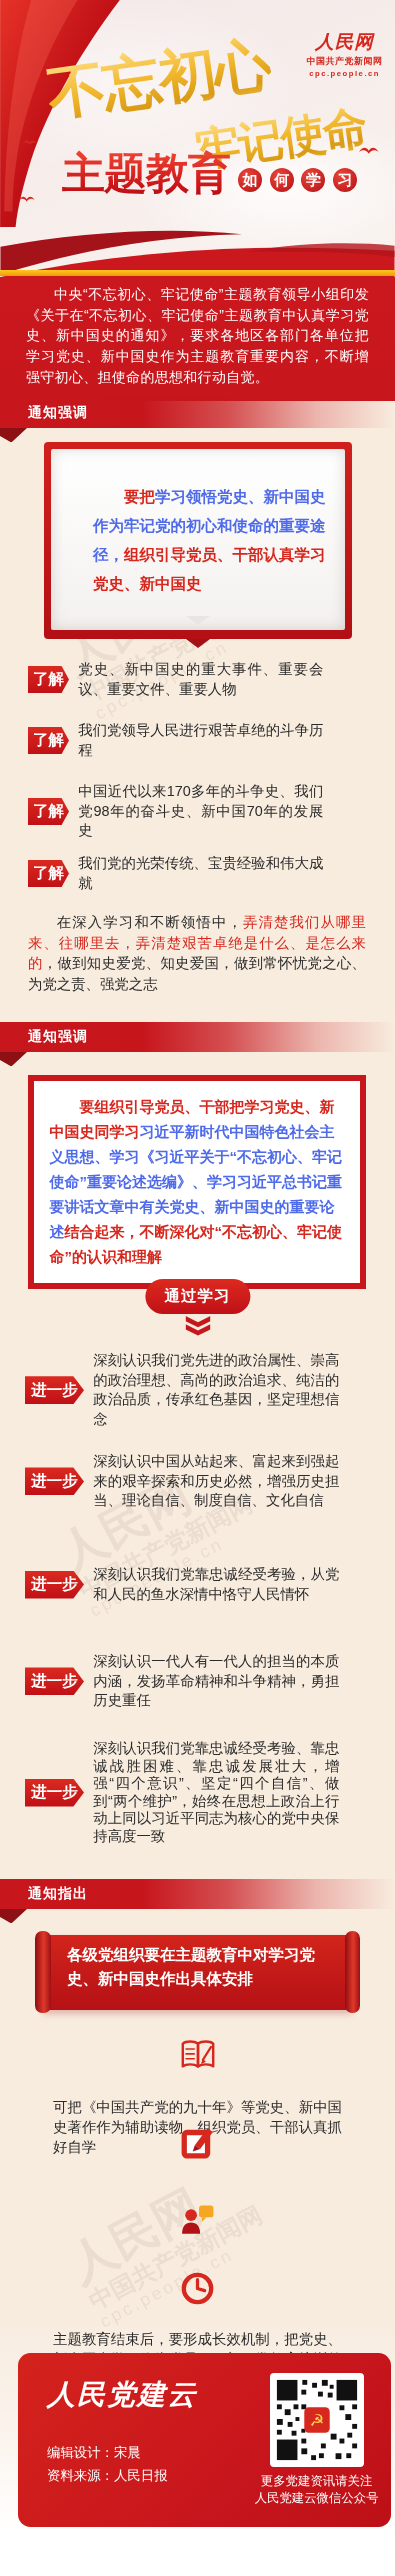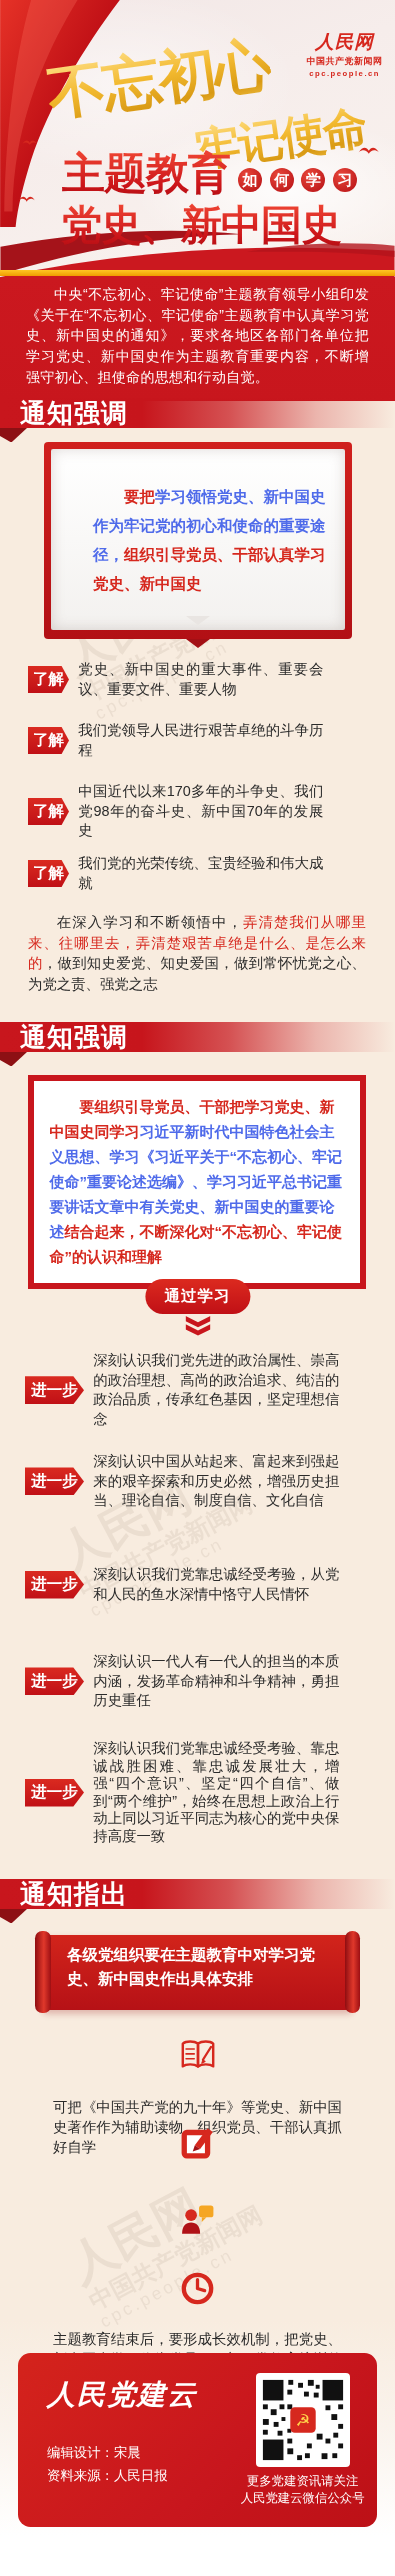--- a/index.html
+++ b/index.html
@@ -39,21 +39,21 @@
   .bird{z-index:3;}
   
   .gold-bar{left:0;top:270px;width:395px;height:6.2px;background:linear-gradient(180deg,#ffc524,#ef9c00);z-index:4;}
   .intro-band{left:0;top:277px;width:395px;height:124px;background:linear-gradient(180deg,#cb181f,#c8161d);z-index:3;}
   .intro-text{position:absolute;left:26px;right:26px;top:7.2px;color:#fff;font-size:14px;line-height:20.6px;
     text-align:justify;text-indent:2em;letter-spacing:0.3px;}
   
   .banner{left:0;width:395px;height:30px;z-index:5;}
   .banner-bar{width:100%;height:30px;
     background:linear-gradient(90deg,#c8161d 0%,#c7151c 36%,rgba(199,21,28,.72) 58%,rgba(199,21,28,.26) 80%,rgba(199,21,28,.04) 97%,rgba(199,21,28,0) 100%);}
-  .banner-bar span{display:inline-block;margin-left:20px;color:#fff;font-weight:bold;font-size:26px;line-height:30px;letter-spacing:1px;}
+  .banner-bar span{display:inline-block;margin-left:28px;color:#fff;font-weight:bold;font-size:14px;line-height:30px;letter-spacing:1px;font-family:Liberation Serif, serif;}
   .banner-fold{position:absolute;left:0;top:30px;width:27px;height:14.4px;background:#8d1014;
     clip-path:polygon(0 0,100% 0,42% 100%,0 55%);}
   
   .book{left:44px;top:442px;width:308px;height:197px;background:linear-gradient(180deg,#d0201d,#b21015);border-radius:4.1px;z-index:4;}
   .book-page{position:absolute;left:6.7px;right:6.7px;top:6.7px;bottom:9.3px;background:linear-gradient(180deg,#ffffff,#f3f1ef);
     border-radius:2.1px;box-shadow:inset 0 0 13.4px rgba(120,100,90,.25);}
   .book-spinev{position:absolute;left:50%;bottom:5.2px;transform:translateX(-50%);width:0;height:0;
     border-left:12.4px solid transparent;border-right:12.4px solid transparent;border-top:9.3px solid #e9e5e2;}
   .book-tip{position:absolute;left:50%;top:197px;transform:translateX(-50%);width:0;height:0;
     border-left:12.4px solid transparent;border-right:12.4px solid transparent;border-top:9.3px solid #a31015;}
@@ -91,21 +91,21 @@
   .scroll-roll{position:absolute;top:-3.6px;width:15.5px;height:82px;border-radius:7.2px;
     background:linear-gradient(90deg,#8f0d11,#e0382b 55%,#9d0f13);z-index:2;}
   .scroll-text{position:absolute;left:32px;right:20.6px;top:50%;transform:translateY(-50%);
     color:#fff;font-size:15.5px;line-height:24px;font-weight:bold;text-align:left;z-index:3;}
   
   .icon-row{left:0;width:395px;display:flex;align-items:center;z-index:4;flex-direction:column;}
   .icon-cell{flex:0 0 58px;display:flex;justify-content:center;}
   .icon-row .itext{width:289px;color:#2b2b2b;font-size:14.4px;line-height:20px;text-align:justify;}
   
   .footer-card{left:18px;top:2353px;width:359px;height:174px;border-radius:12.4px;
-    background:linear-gradient(135deg,#d4231c 0%,#c8161d 60%,#bc1016 100%);z-index:5;color:#fff;}
+    background:linear-gradient(135deg,#d4231c 0%,#c8161d 60%,#bc1016 100%);z-index:5;color:#fff;padding-left:14px;}
   .f-brand{position:absolute;left:29px;top:23px;font-size:28px;font-weight:bold;letter-spacing:2.1px;font-style:italic;}
   .f-credit1{position:absolute;left:29px;top:91px;font-size:13.4px;}
   .f-credit2{position:absolute;left:29px;top:114px;font-size:13.4px;}
   .qr-wrap{position:absolute;right:27px;top:19.6px;width:94px;height:94px;background:#fff;border-radius:4.1px;
     display:flex;align-items:center;justify-content:center;}
   .f-qrcap{position:absolute;right:0;width:155px;text-align:center;font-size:12.4px;line-height:17.5px;}
   .cap1{top:120px;right:-3.1px;}
   .cap2{top:137px;right:-3.1px;}
 </style>
 </head>
@@ -162,21 +162,20 @@
     <path d="M1 10 C6 2 11 3 14 8 C17 3 22 2 27 10 C22 6 17 7 14 12 C11 7 6 6 1 10 Z" fill="#d6281e"></path>
   </svg>
 
   <div class="abs title-main serif" style="left:62px;top:145px;">主题教育</div>
   <div class="abs badge-row" style="left:238px;top:168px;">
     <div class="badge-circ serif">如</div>
     <div class="badge-circ serif">何</div>
     <div class="badge-circ serif">学</div>
     <div class="badge-circ serif">习</div>
   </div>
-  <div class="abs title-main serif" style="left:61px;top:198px;font-size:41px;">党史、新中国史</div>
 
   <svg class="abs" style="left:0;top:221px;z-index:2;" width="395" height="56" viewBox="0 0 767 109">
     <path d="M0,109 C190,70 430,38 767,58 L767,109 Z" fill="#cb181f"></path>
     <path d="M0,104 C150,58 300,30 470,26 C330,10 150,22 0,50 Z" fill="#a5131a"></path>
     <path d="M480,60 C580,42 680,40 767,48 L767,70 C670,58 570,60 480,60 Z" fill="#b3141b" opacity=".8"></path>
   </svg>
 
   <div class="abs gold-bar"></div>
   <div class="abs intro-band">
     <div class="intro-text">中央“不忘初心、牢记使命”主题教育领导小组印发《关于在“不忘初心、牢记使命”主题教育中认真学习党史、新中国史的通知》，要求各地区各部门各单位把学习党史、新中国史作为主题教育重要内容，不断增强守初心、担使命的思想和行动自觉。</div>

